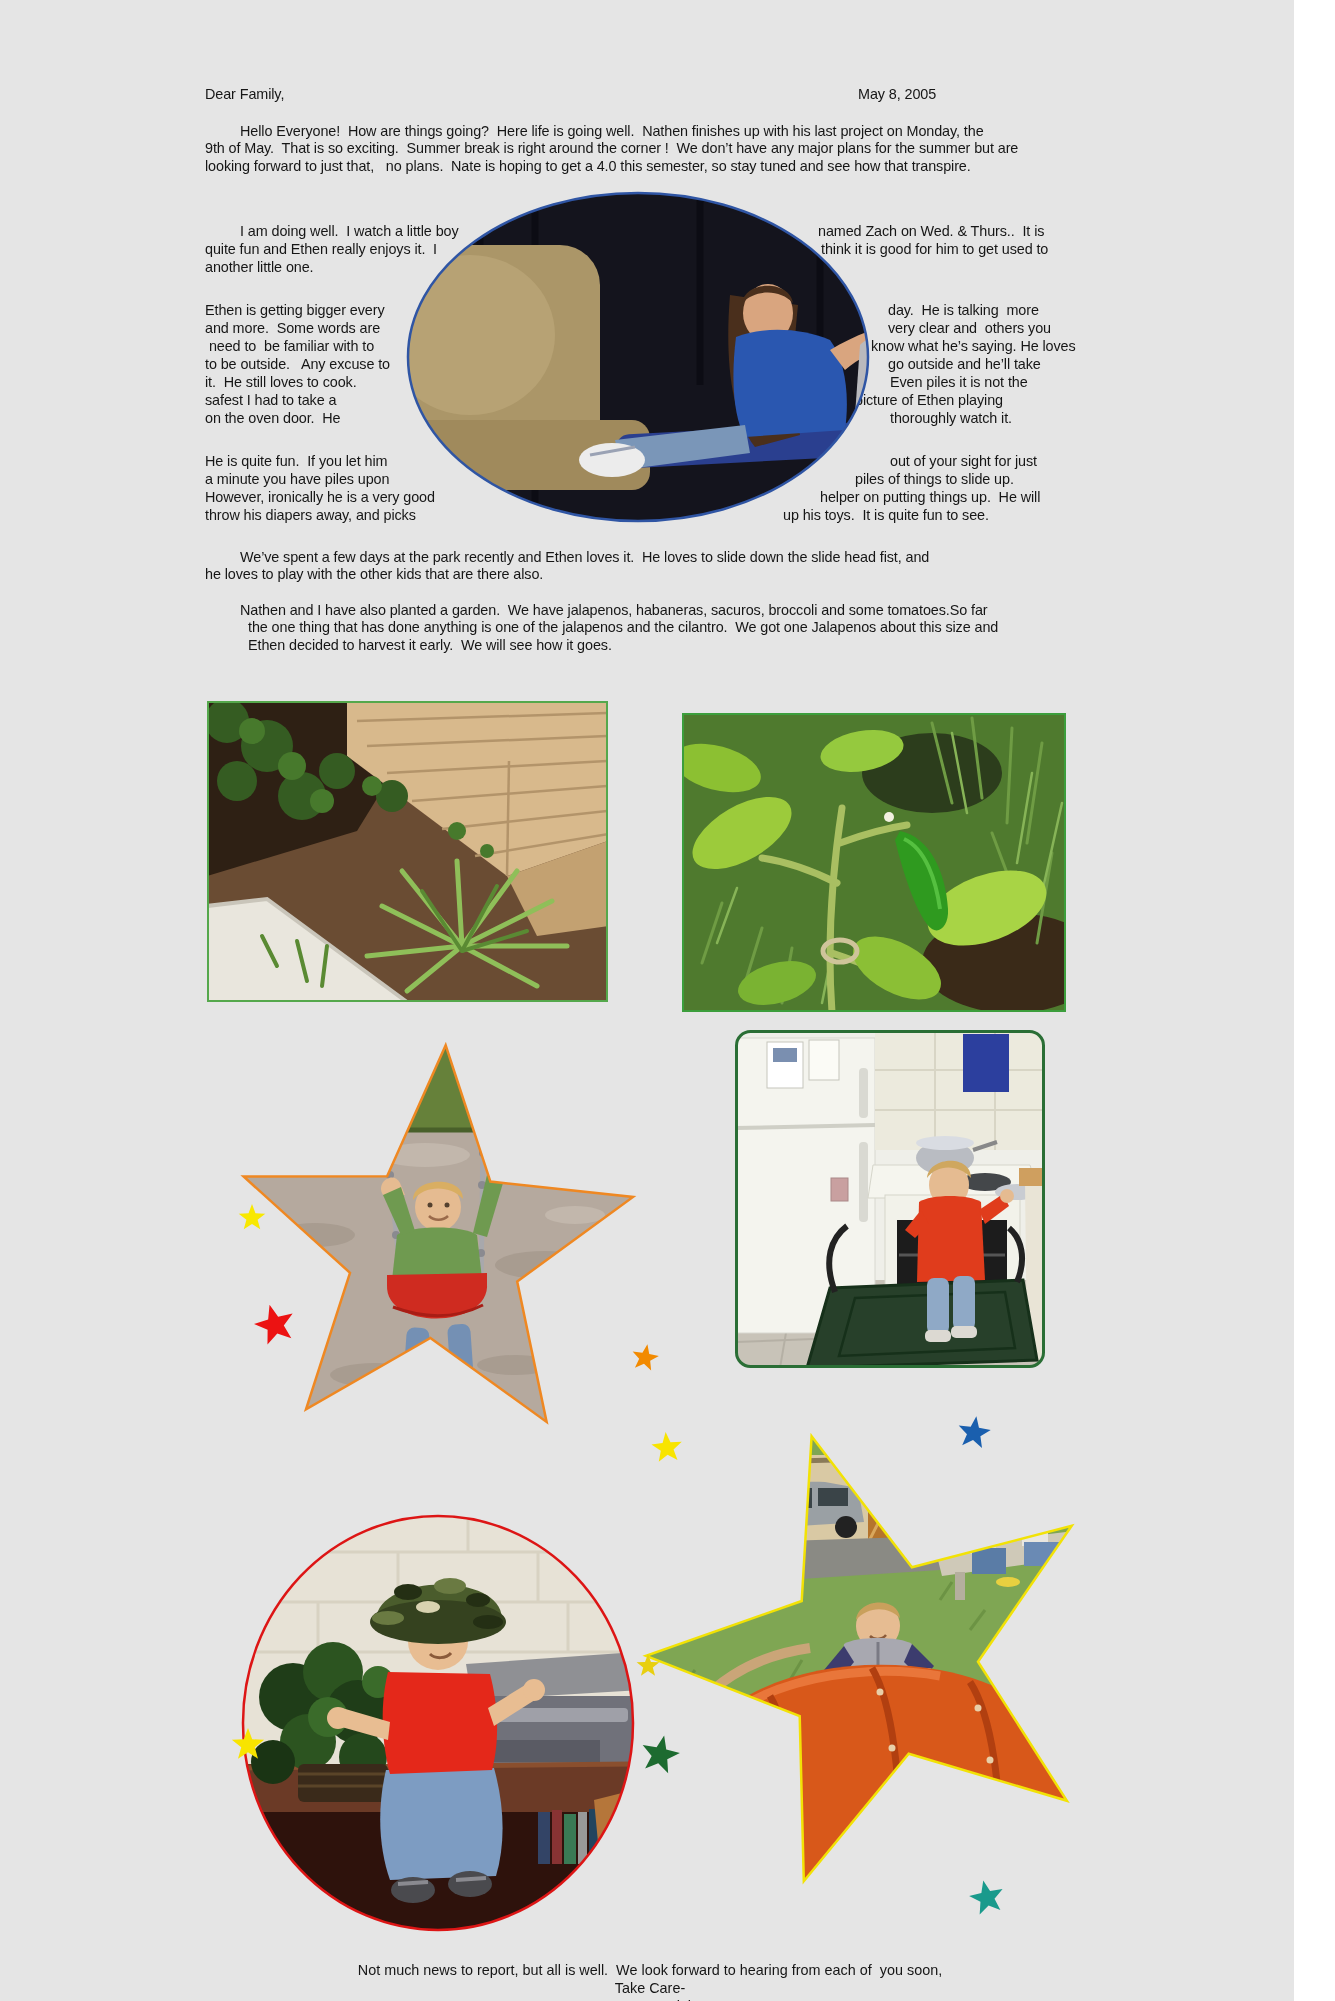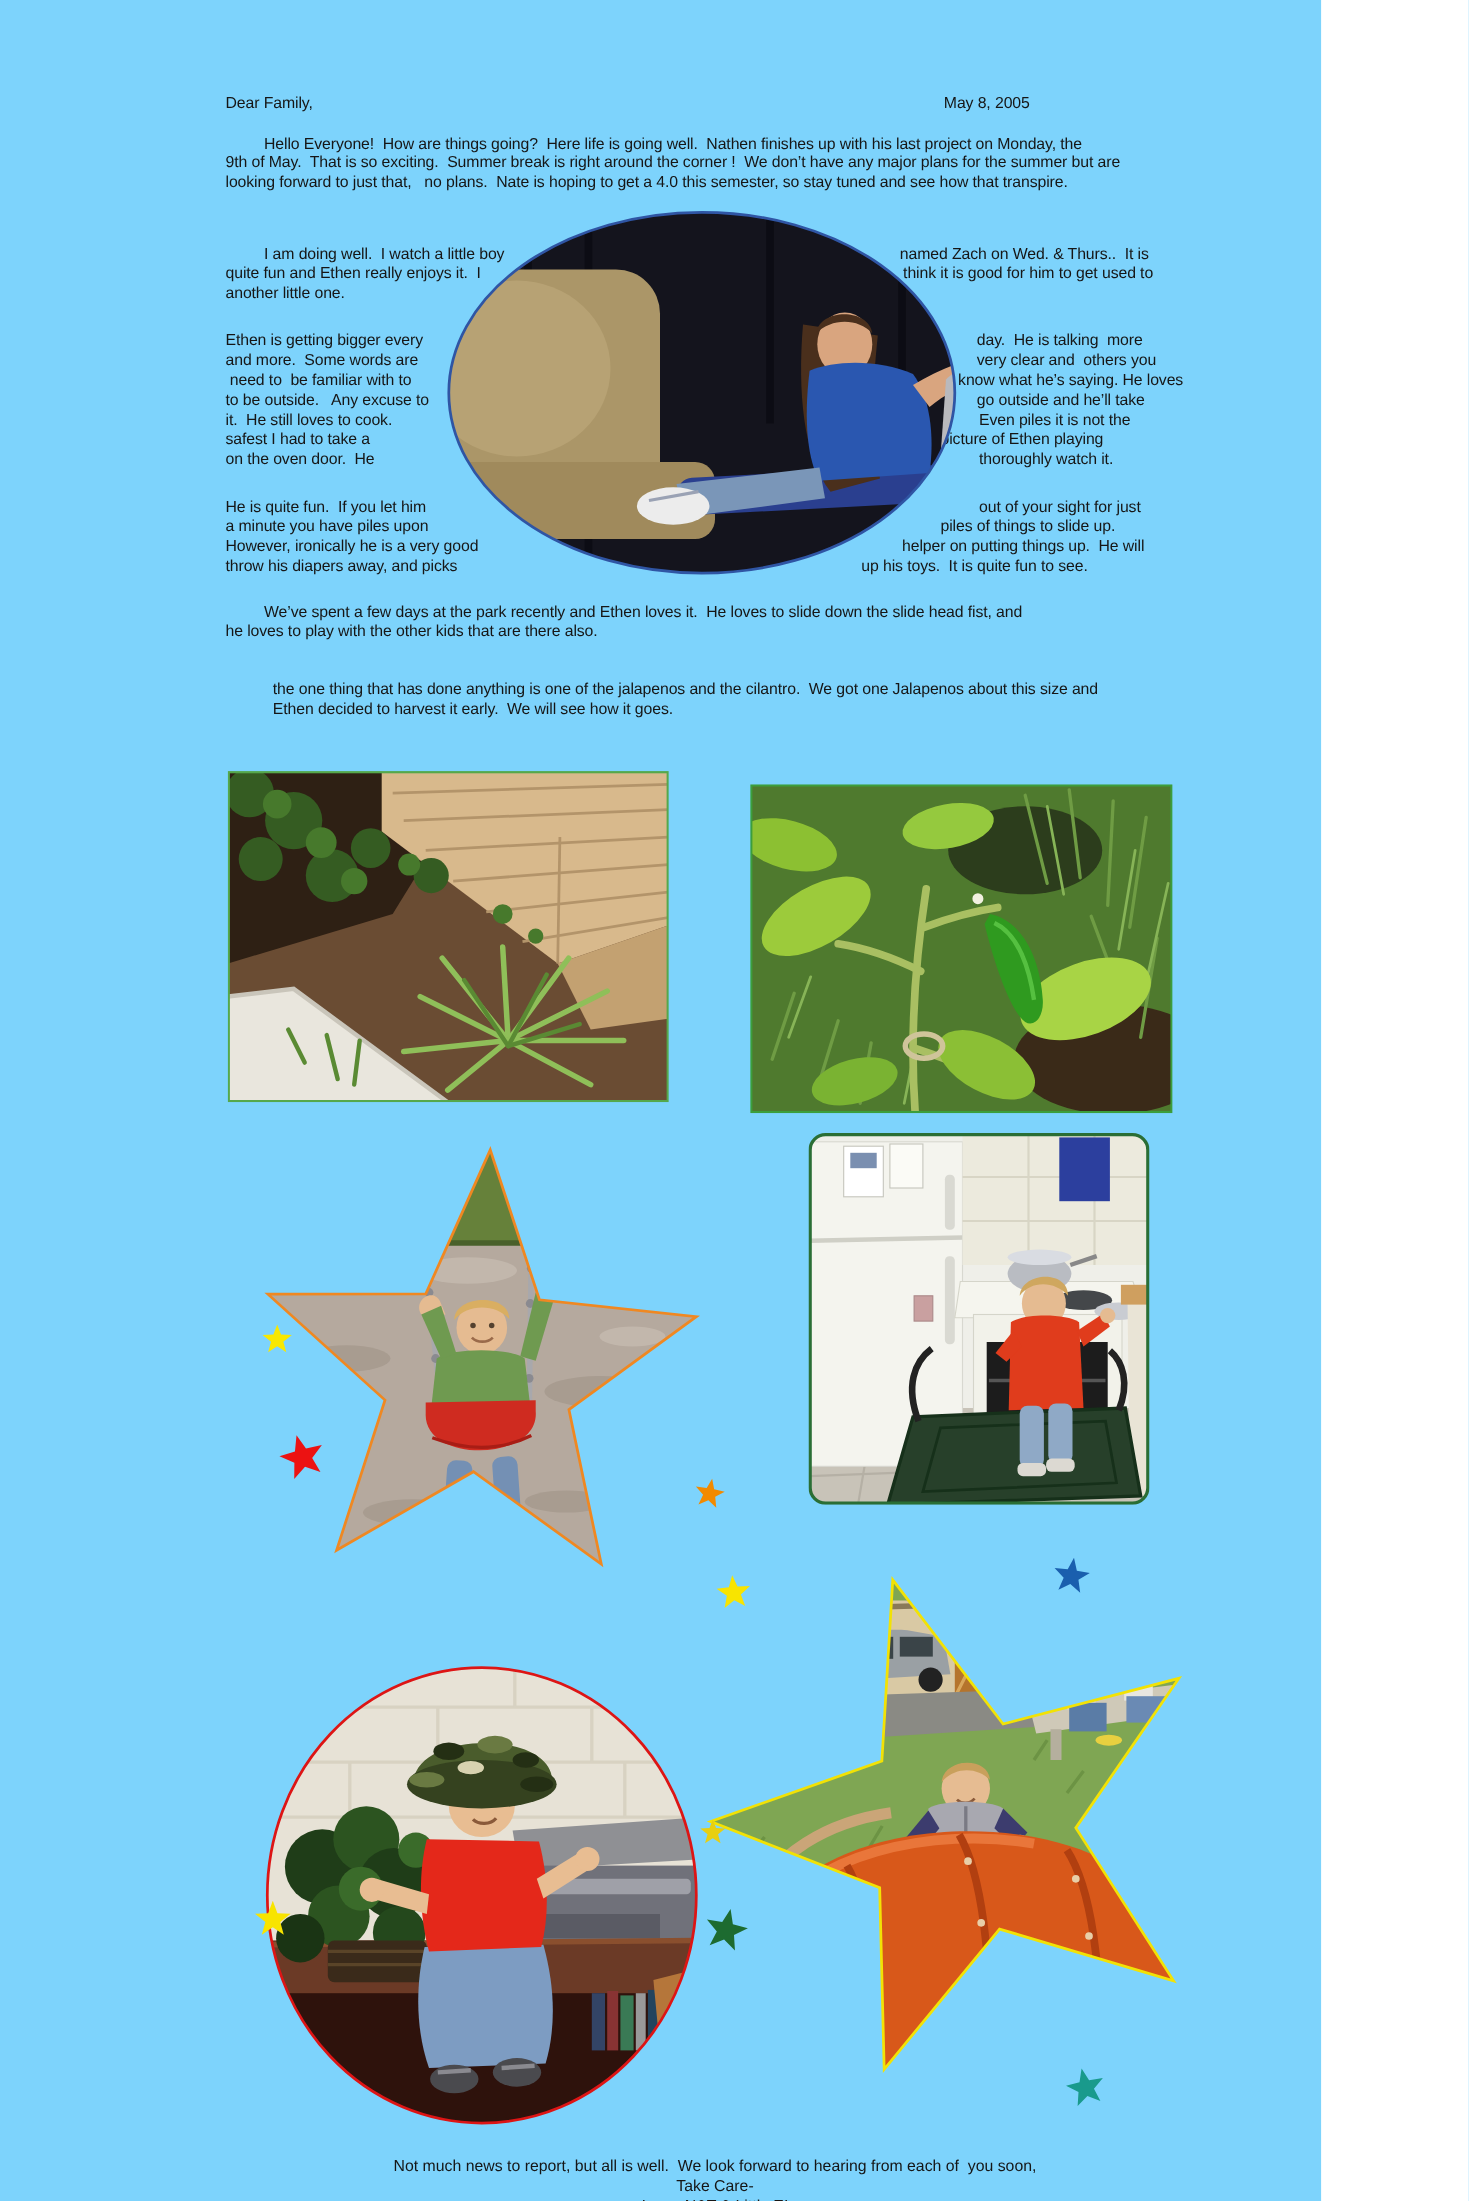--- a/index.html
+++ b/index.html
@@ -1,16 +1,16 @@
 <!DOCTYPE html>
 <html><head>
 <meta charset="utf-8">
 <style>
   html,body{margin:0;padding:0;background:#ffffff;}
-  .page{position:relative;width:1201px;height:2001px;background:#7dd3fc;overflow:hidden;
+  .page{position:relative;width:1294px;height:2001px;background:#e5e5e5;overflow:hidden;
         font-family:"Liberation Sans",sans-serif;}
   .ln{position:absolute;white-space:pre;font-size:14.4px;line-height:18px;color:#161616;
       letter-spacing:-0.1px;}
   .photo{position:absolute;}
   .closing{position:absolute;left:150px;width:1000px;text-align:center;}
   .closing .cln{position:absolute;left:0;right:0;white-space:pre;font-size:14.4px;color:#161616;margin-top:16px;}
   svg{display:block;}
 </style>
 </head>
 <body>
@@ -50,20 +50,21 @@
   <div class="ln" style="left:205px;top:488px">However, ironically he is a very good</div>
   <div class="ln" style="left:205px;top:506px">throw his diapers away, and picks</div>
   <div class="ln" style="left:890px;top:452px">out of your sight for just</div>
   <div class="ln" style="left:855px;top:470px">piles of things to slide up.</div>
   <div class="ln" style="left:820px;top:488px">helper on putting things up.  He will</div>
   <div class="ln" style="left:783px;top:506px">up his toys.  It is quite fun to see.</div>
 
   <div class="ln" style="left:240px;top:548px">We’ve spent a few days at the park recently and Ethen loves it.  He loves to slide down the slide head fist, and</div>
   <div class="ln" style="left:205px;top:565px">he loves to play with the other kids that are there also.</div>
 
+  <div class="ln" style="left:240px;top:601px">Nathen and I have also planted a garden.  We have jalapenos, habaneras, sacuros, broccoli and some tomatoes.So far</div>
   <div class="ln" style="left:248px;top:618px">the one thing that has done anything is one of the jalapenos and the cilantro.  We got one Jalapenos about this size and</div>
   <div class="ln" style="left:248px;top:636px">Ethen decided to harvest it early.  We will see how it goes.</div>
 
   <svg class="photo" style="left:400px;top:185px" width="475" height="345" viewBox="0 0 475 345">
     <defs>
         <clipPath id="ovalA">
           <ellipse cx="238" cy="172" rx="230" ry="164"></ellipse>
         </clipPath>
       </defs>
     <g clip-path="url(#ovalA)">

